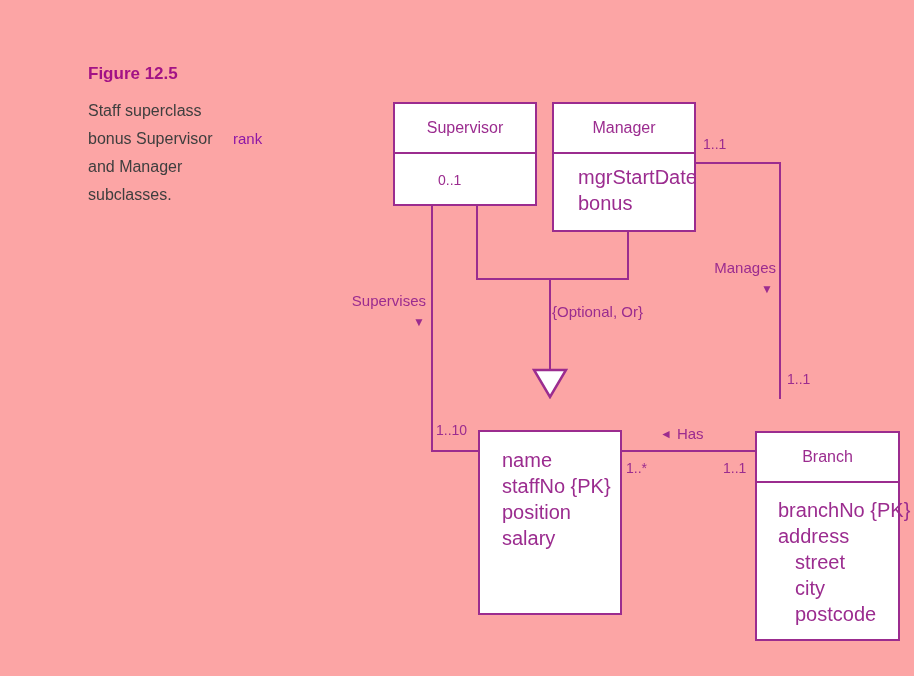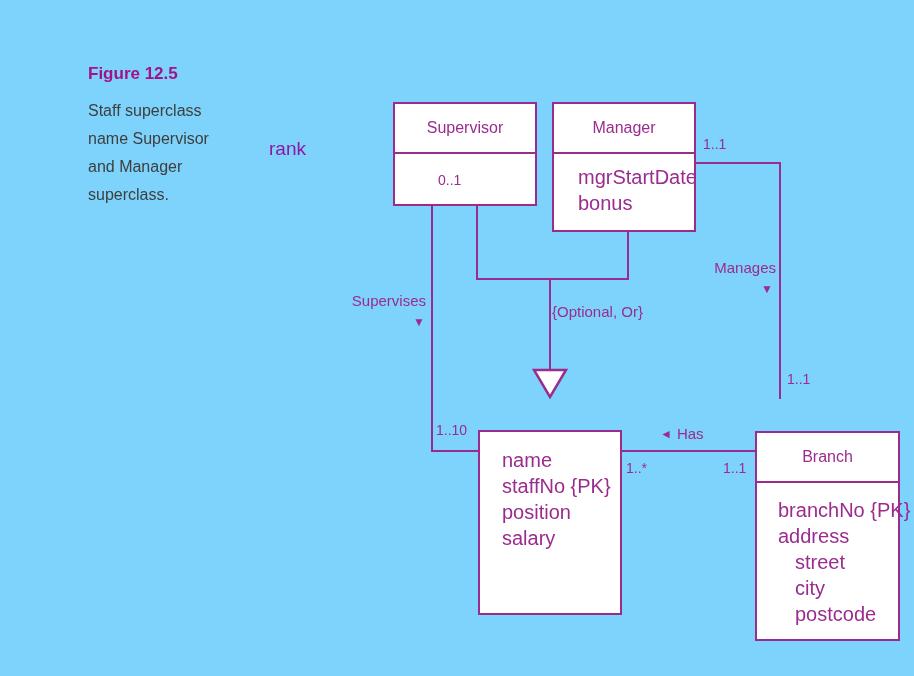--- a/index.html
+++ b/index.html
@@ -3,27 +3,27 @@
 <meta charset="utf-8">
 <style>
   :root{
     --line:#9b2c8f;
     --caption-title:#a21285;
     --caption-text:#3e3e3e;
     --rank:#8e17a6;
   }
   html,body{margin:0;padding:0;background:#fff;}
   #stage{
-    position:relative;width:914px;height:676px;background:#7dd3fc;overflow:hidden;
+    position:relative;width:914px;height:676px;background:#fca5a5;overflow:hidden;
     font-family:"Liberation Sans", sans-serif;color:var(--line);
   }
   
   .fig-title{position:absolute;left:88px;top:64px;font-size:17px;font-weight:bold;color:var(--caption-title);white-space:nowrap;}
   .cap-line{position:absolute;left:88px;font-size:16px;color:var(--caption-text);white-space:nowrap;}
-  .rank{position:absolute;left:233px;top:138px;font-size:19px;color:var(--rank);white-space:nowrap;margin-left:36px;}
+  .rank{position:absolute;left:233px;top:130px;font-size:15px;color:var(--rank);white-space:nowrap;}
   
   .entity{position:absolute;border:2px solid var(--line);background:#fff;box-sizing:border-box;margin-top:32px;}
   .entity .title{height:48px;line-height:48px;text-align:center;font-size:16px;border-bottom:2px solid var(--line);}
   .entity .attrs{font-size:20px;line-height:26px;}
   .attr{white-space:nowrap;}
   .attr.indent{padding-left:17px;}
   
   .hline,.vline{position:absolute;background:var(--line);}
   .hline{height:2px;}
   .vline{width:2px;}
@@ -34,23 +34,23 @@
   .tri-svg{position:absolute;}
   .has-arrow{font-size:12px;vertical-align:1px;margin-right:5px;}
 </style>
 </head>
 <body>
 
 <div id="stage">
 
   <div class="fig-title">Figure 12.5</div>
   <div class="cap-line" style="top:102px">Staff superclass</div>
-  <div class="cap-line" style="top:130px">name Supervisor</div>
+  <div class="cap-line" style="top:130px">bonus Supervisor</div>
   <div class="cap-line" style="top:158px">and Manager</div>
-  <div class="cap-line" style="top:186px">superclass.</div>
+  <div class="cap-line" style="top:186px">subclasses.</div>
   <div class="rank">rank</div>
 
   <div class="vline" style="left:431px;top:174px;height:278px"></div>
   <div class="hline" style="left:431px;top:450px;width:47px"></div>
   <div class="vline" style="left:476px;top:174px;height:106px"></div>
   <div class="hline" style="left:476px;top:278px;width:153px"></div>
   <div class="vline" style="left:627px;top:200px;height:80px"></div>
   <div class="vline" style="left:549px;top:278px;height:92px"></div>
   <div class="hline" style="left:696px;top:162px;width:85px"></div>
   <div class="vline" style="left:779px;top:162px;height:237px"></div>

